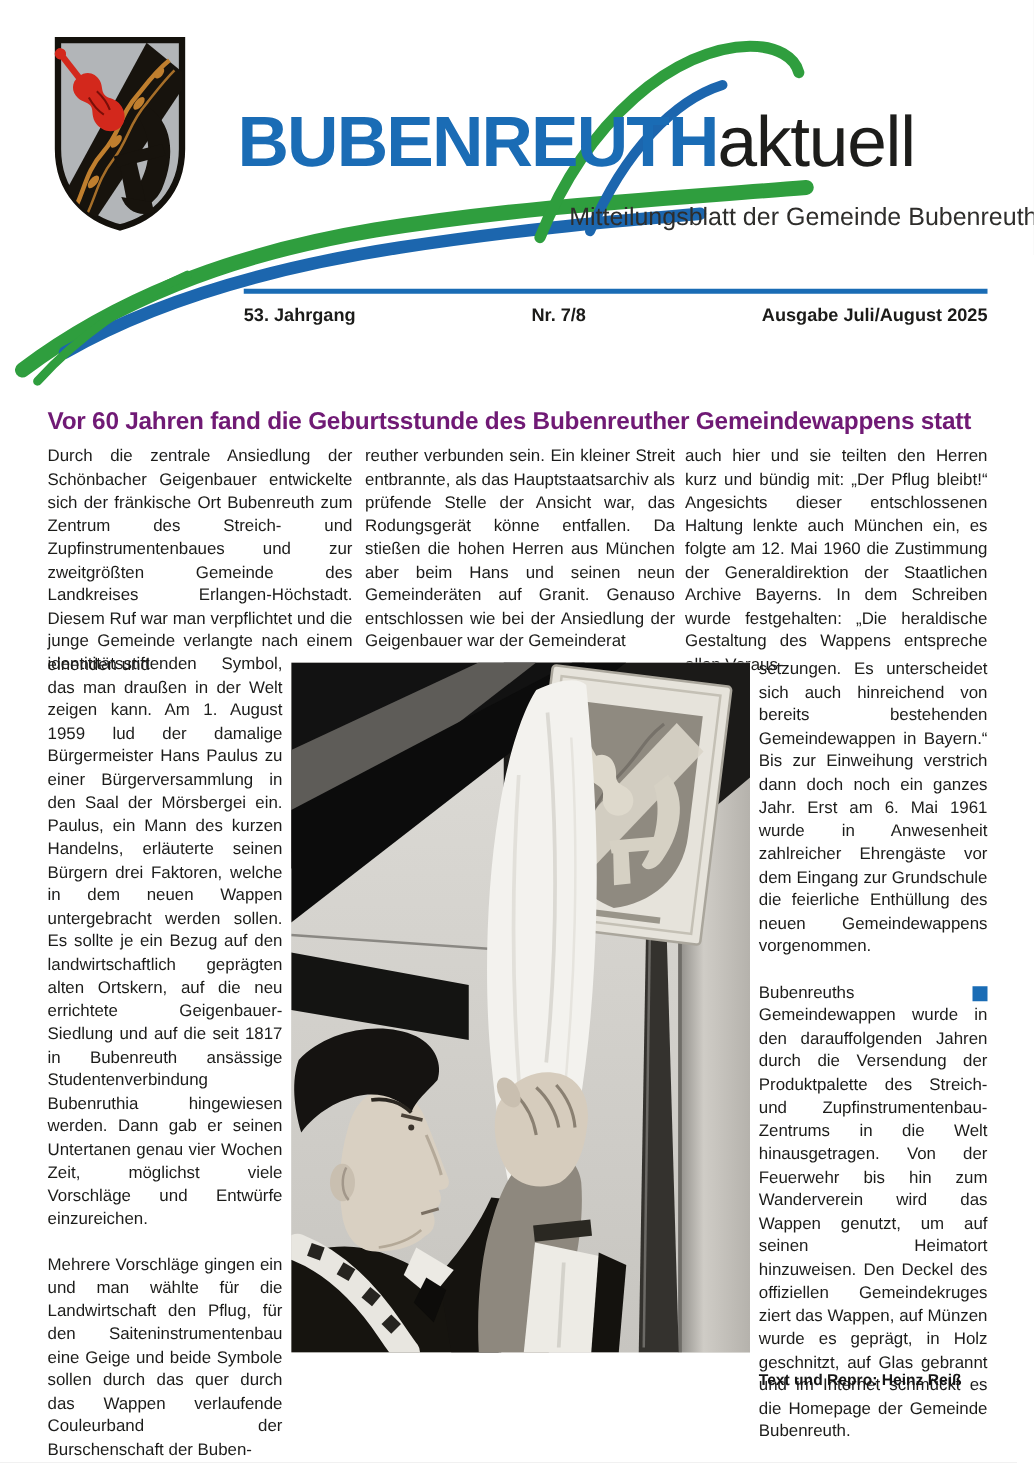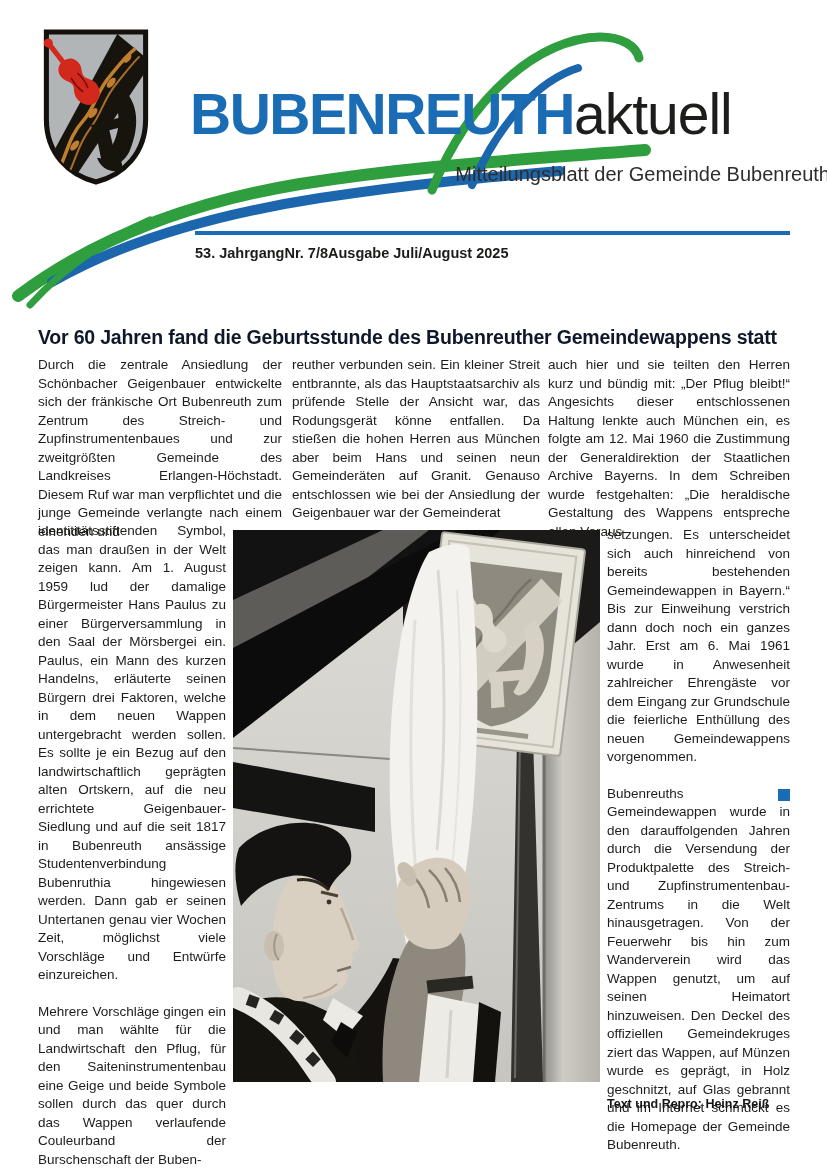--- a/index.html
+++ b/index.html
@@ -13,27 +13,27 @@
     background:#ffffff;overflow:hidden;
     font-family:"Liberation Sans",sans-serif;color:var(--ink);padding-left:40px;
   }
   .abs{position:absolute;}
   
   .wordmark{left:190px;top:86px;font-size:57px;line-height:1;letter-spacing:-1.5px;white-space:nowrap;z-index:3;}
   .wordmark .main{font-weight:700;color:var(--accent);}
   .wordmark .suffix{font-weight:400;color:#1d1d1b;letter-spacing:-1px;}
   .mast-subtitle{right:37px;top:163px;font-size:20px;font-weight:400;color:#2e2d2b;z-index:3;}
   .blue-rule{left:195px;top:231px;width:595px;height:4px;background:var(--accent);z-index:3;}
-  .issue-row{left:195px;top:245px;width:595px;display:flex;
+  .issue-row{left:195px;top:245px;width:595px;display:flex;justify-content:space-between;
     font-size:14.5px;font-weight:700;color:#1b1b19;z-index:3;}
   .swoosh{left:0;top:0;z-index:1;}
   .coa{left:40px;top:26px;z-index:4;}
   
   .headline{left:38px;top:283px;font-size:30px;font-weight:700;color:#1067b1;letter-spacing:-0.3px;}
-  .subheadline{left:38px;top:326px;font-size:19.5px;font-weight:700;color:#0f172a;letter-spacing:-0.2px;}
+  .subheadline{left:38px;top:326px;font-size:19.5px;font-weight:700;color:#701a75;letter-spacing:-0.2px;}
   .body-text{font-size:13.5px;line-height:18.5px;text-align:justify;color:#1c1c1a;}
   .body-text p{margin:0 0 18px 0;}
   .col1-upper{left:38px;top:356px;width:244px;}
   .col2-upper{left:292px;top:356px;width:248px;}
   .col3-upper{left:548px;top:356px;width:242px;}
   .col1-lower{left:38px;top:522px;width:188px;}
   .col3-lower{left:607px;top:526px;width:183px;}
   .photo-wrap{left:233px;top:530px;width:367px;height:552px;background:#d8d6d1;}
   .caption{left:235px;top:1088px;width:372px;font-size:12.5px;line-height:16px;font-weight:700;color:#161616;text-align:left;}
   .credit{left:607px;top:1097px;width:183px;font-size:12.5px;font-weight:700;color:#161616;}

